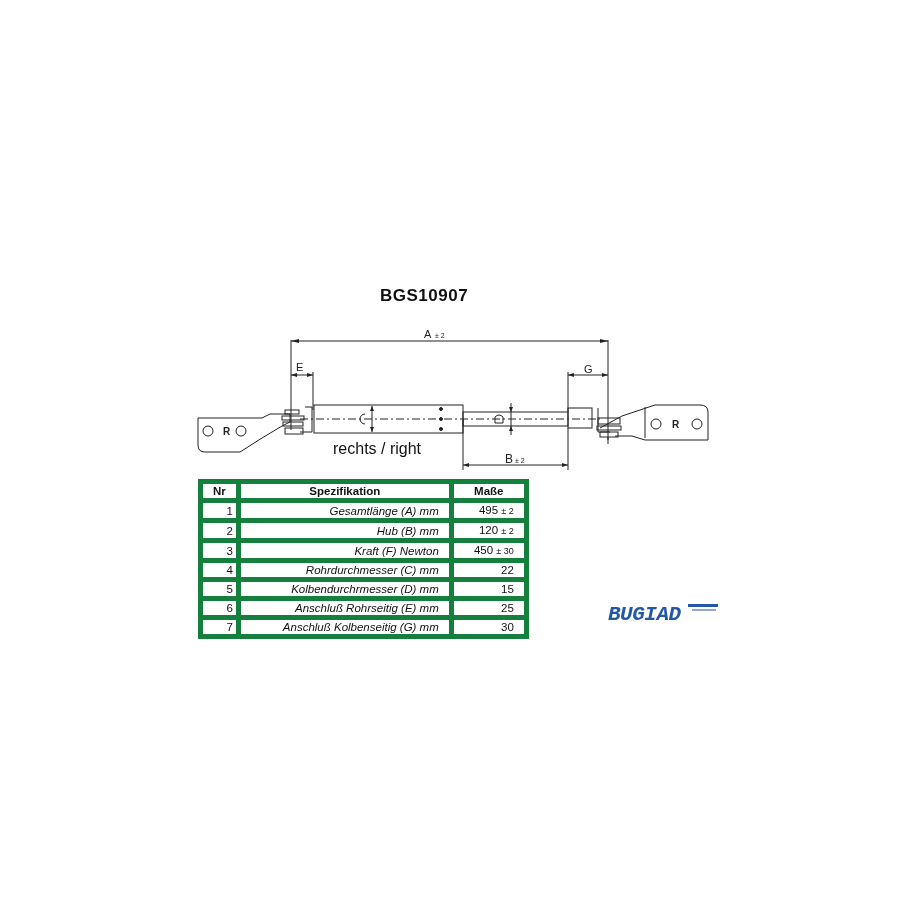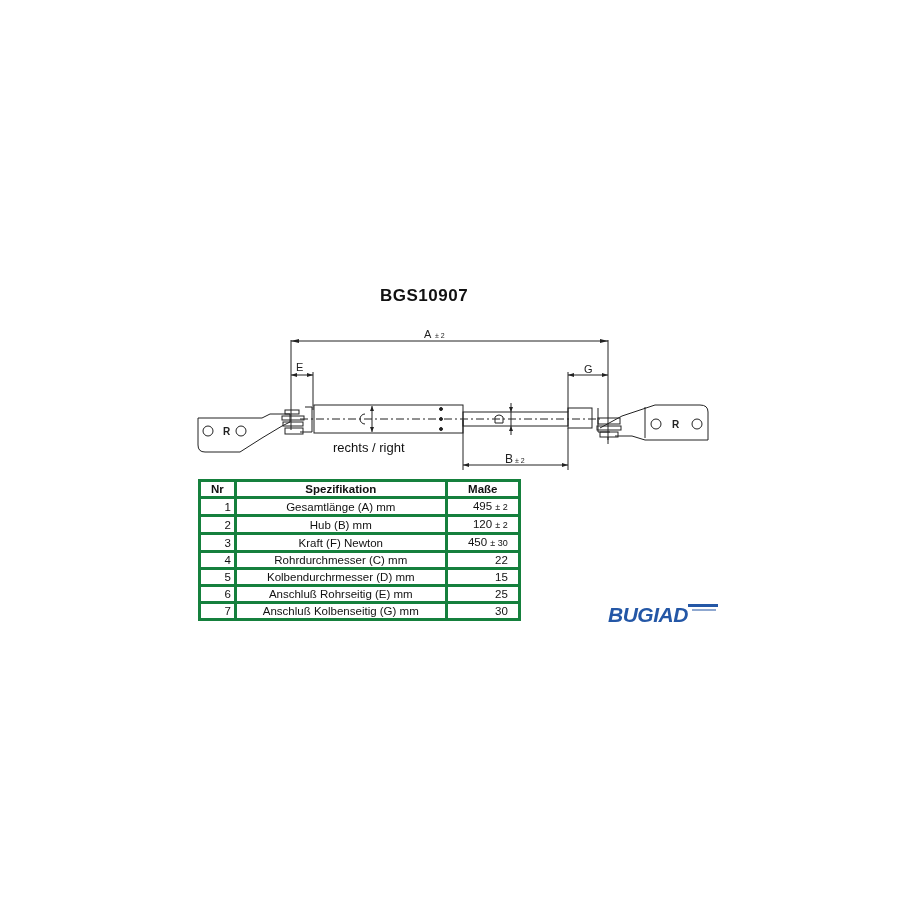--- a/index.html
+++ b/index.html
@@ -1,27 +1,27 @@
 <!DOCTYPE html>
 <html><head>
   <meta charset="utf-8">
   <style>
     html, body { margin: 0; padding: 0; background: #ffffff; }
     body { width: 900px; height: 900px; position: relative; overflow: hidden; font-family: "Liberation Sans", sans-serif; color: #111; }
     .title { position: absolute; left: 380px; top: 286px; font-weight: bold; font-size: 17px; letter-spacing: 0.5px; }
     .drawing { position: absolute; left: 0; top: 0; width: 900px; height: 900px; }
-    .caption { position: absolute; left: 333px; top: 440px; font-size: 13px; }
+    .caption { position: absolute; left: 333px; top: 440px; font-size: 16px; }
     table.spec { position: absolute; left: 198px; top: 479px; border-collapse: collapse; font-size: 11.5px; }
-    table.spec td, table.spec th { border: 3px solid #15803d; padding: 0 10px; height: 14px; line-height: 14px; }
+    table.spec td, table.spec th { border: 5px solid #15803d; padding: 0 10px; height: 14px; line-height: 14px; }
     table.spec th { font-weight: bold; font-size: 11.5px; }
     table.spec td.nr { width: 13px; text-align: right; padding-right: 3px; }
-    table.spec td.spec-name { width: 188px; text-align: center; }
+    table.spec td.spec-name { width: 188px; text-align: right; font-style: italic; }
     table.spec td.val { width: 50px; text-align: right; }
     .tol { font-size: 9px; }
-    .logo { position: absolute; left: 608px; top: 603px; font-family: Liberation Sans, sans-serif; font-weight: bold; font-style: italic; font-size: 21px; color: #2457a6; letter-spacing: -0.5px; }
+    .logo { position: absolute; left: 608px; top: 603px; font-family: Liberation Mono, monospace; font-weight: bold; font-style: italic; font-size: 21px; color: #2457a6; letter-spacing: -0.5px; }
     .logo-bar { position: absolute; left: 688px; top: 604px; width: 30px; height: 3px; background: #2457a6; }
     .logo-bar2 { position: absolute; left: 692px; top: 609px; width: 24px; height: 2px; background: #8fa8d0; }
     svg text { font-family: "Liberation Sans", sans-serif; }
   </style>
 </head>
 <body>
 
 <div class="title">BGS10907</div>
 
 <svg class="drawing" viewBox="0 0 900 900" xmlns="http://www.w3.org/2000/svg">

